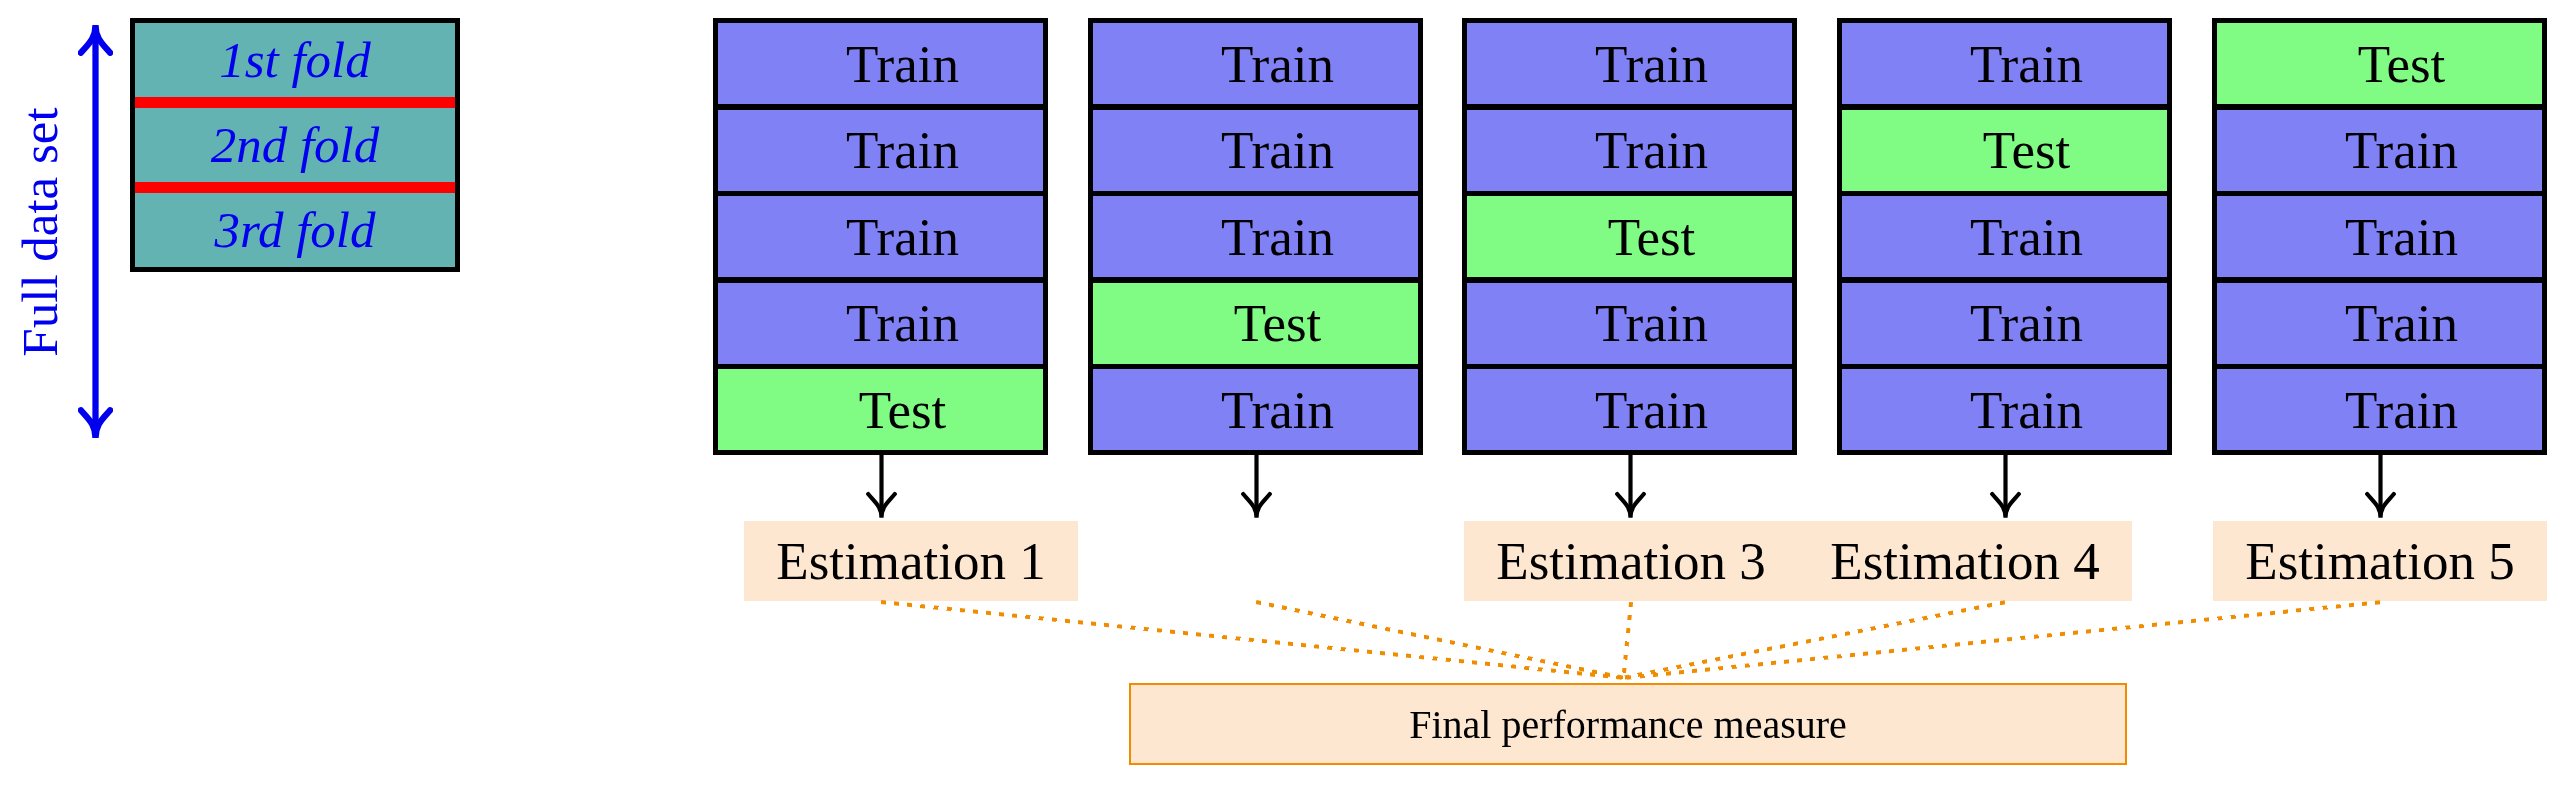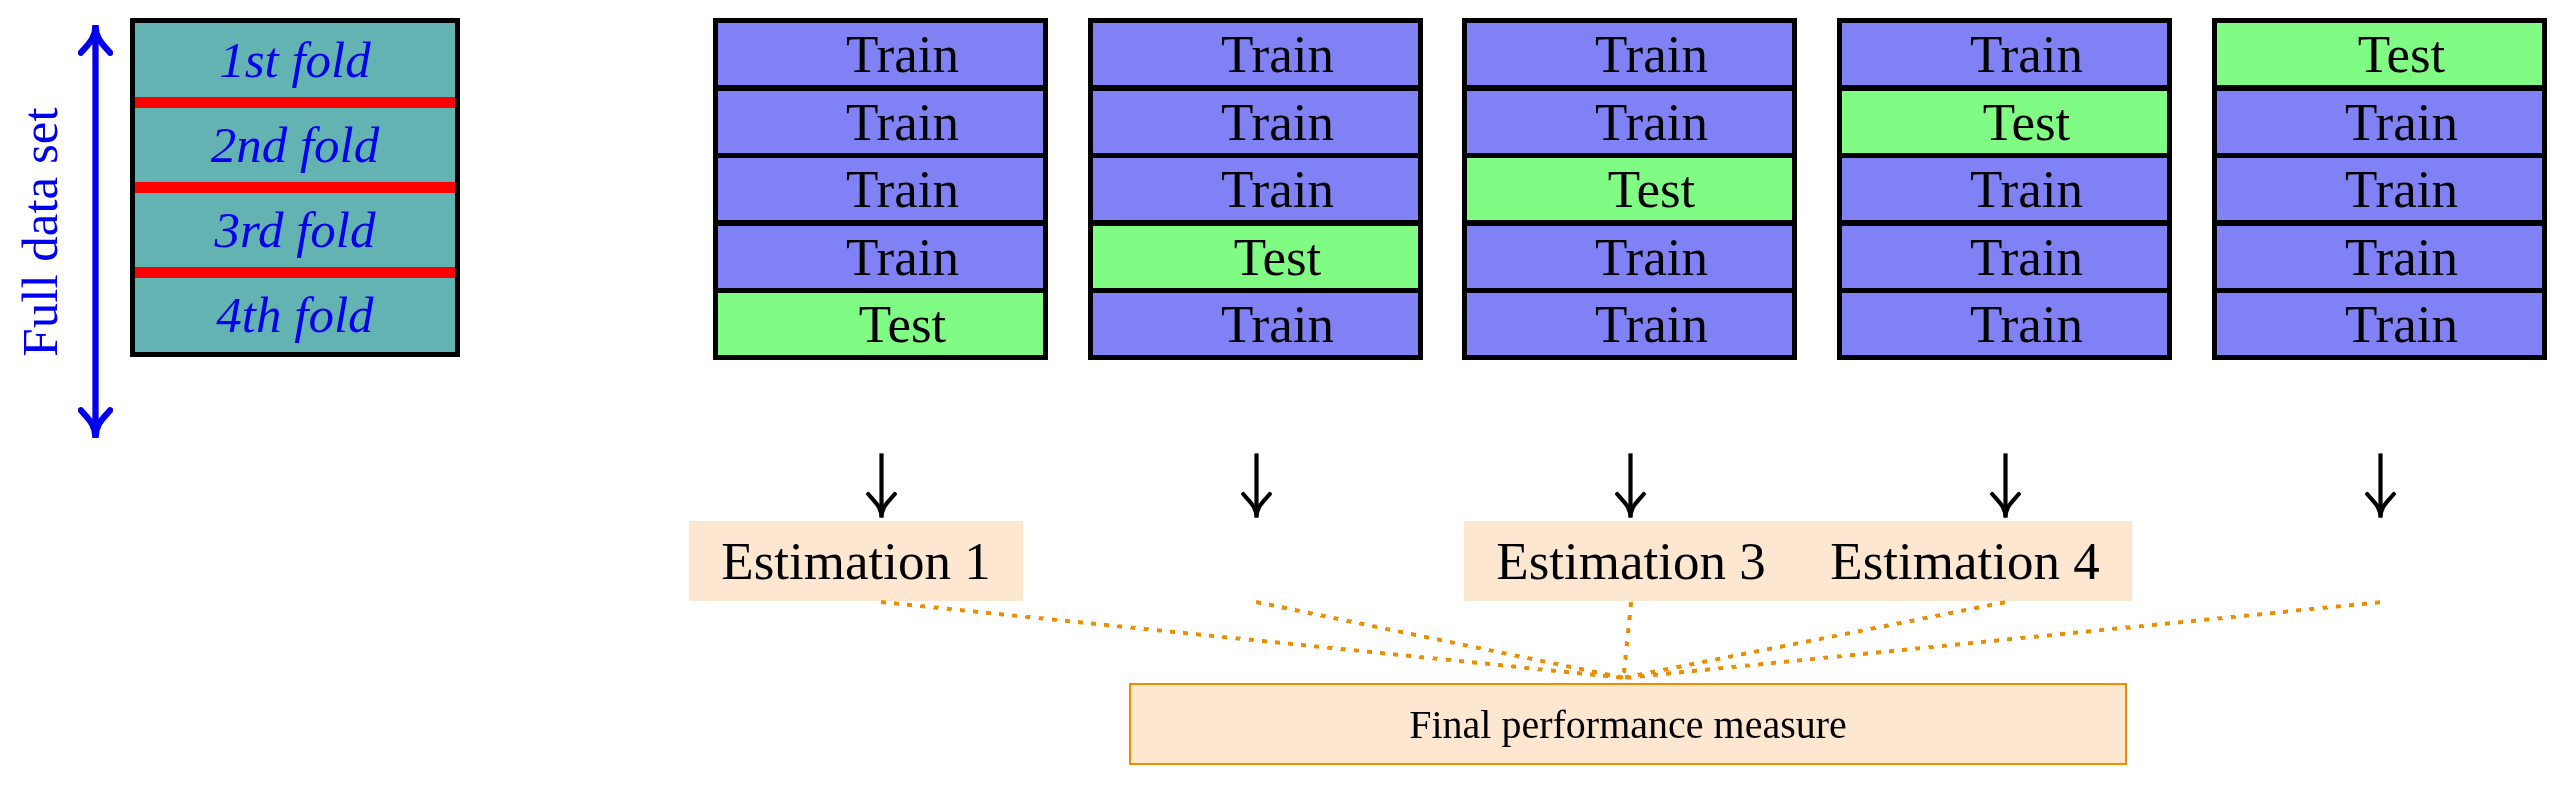--- a/index.html
+++ b/index.html
@@ -30,21 +30,21 @@
   }
   .fold-row + .fold-row { border-top:11.8px solid #ff0000; }
 
   
   .column {
     position:absolute; top:18px; width:325px;
     background:#000; border:5.6px solid #000;
     display:flex; flex-direction:column; gap:5.6px;
   }
   .cell {
-    height:62px; display:flex; align-items:center; justify-content:center;
+    height:81px; display:flex; align-items:center; justify-content:center;
     font-size:53px; color:#000;padding-left:44px;
   }
   .cell[data-type="train"] { background:#8181f6; }
   .cell[data-type="test"]  { background:#80fb84; }
 
   .down-arrow { position:absolute; top:452px; width:35px; height:70px; }
 
   .estimation {
     position:absolute; top:521px; width:334px; height:80px;
     background:#fde7d0; display:flex; align-items:center; justify-content:center;
@@ -80,23 +80,20 @@
 
   <div class="fold-box">
     <div class="fold-row">
         <span>1st fold</span>
       </div>
     <div class="fold-row">
         <span>2nd fold</span>
       </div>
     <div class="fold-row">
         <span>3rd fold</span>
-      </div>
-    <div class="fold-row">
-        <span>4th fold</span>
       </div>
   </div>
 
   <div class="column" style="left:713px">
     <div class="cell" data-type="train">Train</div>
     <div class="cell" data-type="train">Train</div>
     <div class="cell" data-type="train">Train</div>
     <div class="cell" data-type="train">Train</div>
     <div class="cell" data-type="test">Test</div>
   </div>
@@ -143,23 +140,24 @@
   </svg>
   <svg class="down-arrow" style="left:1988px" viewBox="0 0 50 100">
     <path d="M25 2 V82" stroke="#000" stroke-width="6" fill="none"></path>
     <path d="M6 60 C16 72 25 78 25 94 C25 78 34 72 44 60" stroke="#000" stroke-width="6" fill="none" stroke-linecap="round"></path>
   </svg>
   <svg class="down-arrow" style="left:2363px" viewBox="0 0 50 100">
     <path d="M25 2 V82" stroke="#000" stroke-width="6" fill="none"></path>
     <path d="M6 60 C16 72 25 78 25 94 C25 78 34 72 44 60" stroke="#000" stroke-width="6" fill="none" stroke-linecap="round"></path>
   </svg>
 
-  <div class="estimation" style="left:689px">Estimation 1</div>
+  <div class="estimation" style="left:744px">Estimation 1</div>
   <div class="estimation" style="left:1464px">Estimation 3</div>
   <div class="estimation" style="left:1798px">Estimation 4</div>
+  <div class="estimation" style="left:2213px">Estimation 5</div>
 
   <div class="dotline" style="left:881px; top:600px; width:746px; transform:rotate(5.83deg);"></div>
   <div class="dotline" style="left:1256px; top:600px; width:375px;  transform:rotate(11.66deg);"></div>
   <div class="dotline" style="left:1631px; top:600px; width:76px;  transform:rotate(95.76deg);"></div>
   <div class="dotline" style="left:2005px; top:600px; width:390px;  transform:rotate(168.79deg);"></div>
   <div class="dotline" style="left:2380px; top:600px; width:760px; transform:rotate(174.28deg);"></div>
 
   <div class="final-box">Final performance measure</div>
 
 </div>

